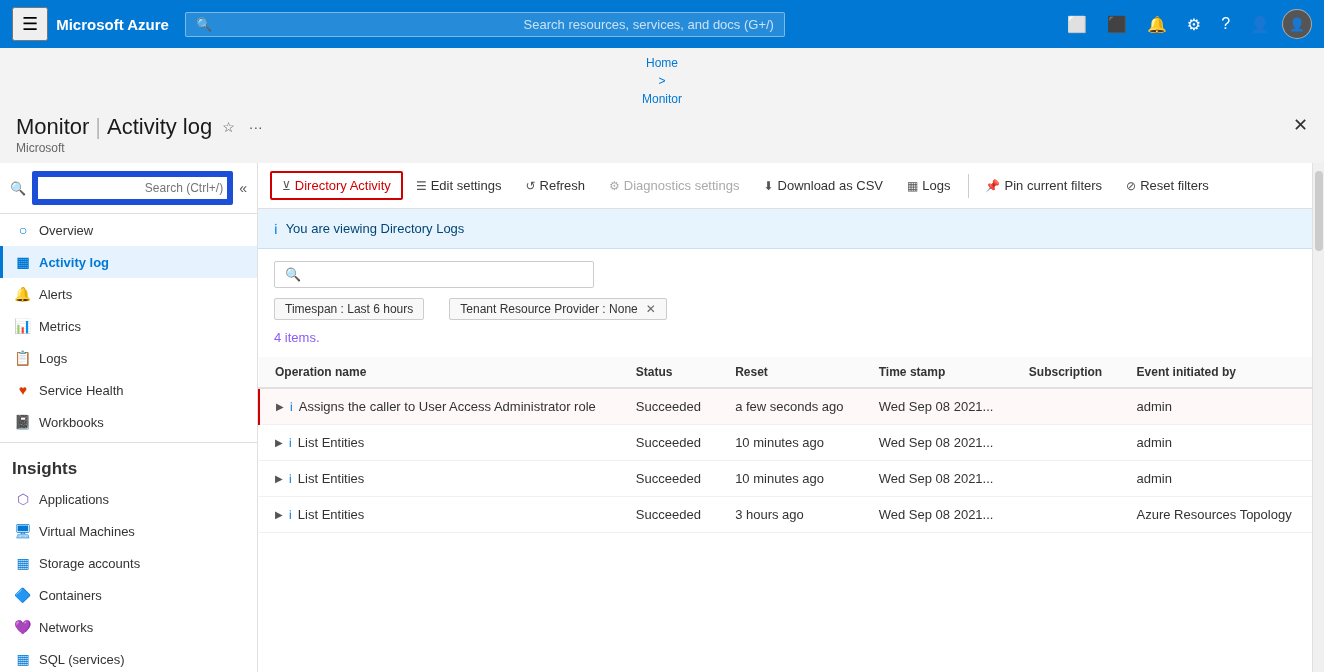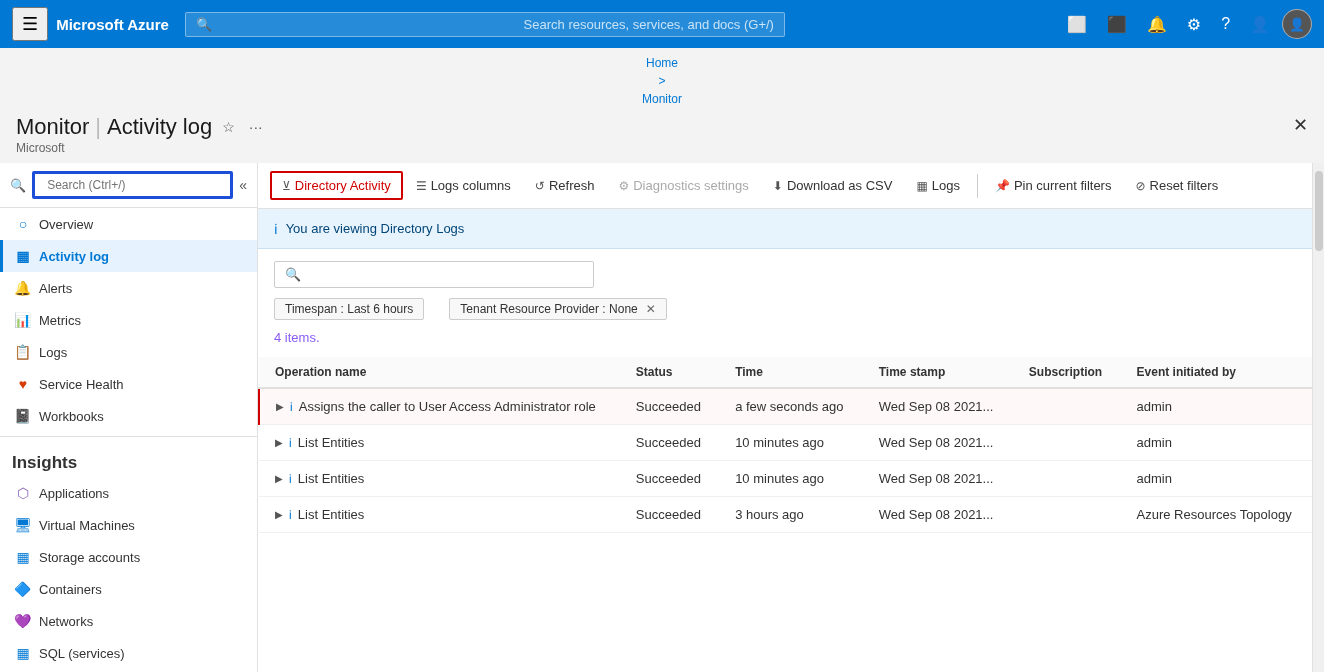--- a/index.html
+++ b/index.html
@@ -107,26 +107,27 @@
       display: flex;
       flex-direction: column;
     }
     .sidebar-search {
       display: flex; align-items: center;
       padding: 8px 10px;
       border-bottom: 1px solid #e0e0e0;
       gap: 6px;
     }
     .sidebar-search input {
-      border: 3px solid #1d4ed8;
-      padding: 4px 12px;
+      border: 6px solid #1d4ed8;
+      padding: 4px 4px;
       font-size: 12px;
       flex: 1;
       outline: none;
       border-radius: 2px;
+      text-align: right;
     }
     .sidebar-collapse-btn { background: none; border: none; cursor: pointer; color: #555; font-size: 14px; }
     .sidebar-item {
       display: flex; align-items: center; gap: 8px;
       padding: 8px 12px;
       cursor: pointer;
       color: #333;
       font-size: 13px;
       border-left: 3px solid transparent;
     }
@@ -400,21 +401,21 @@
 
   <div class="content-pane">
 
     <div class="toolbar">
       <button class="toolbar-btn active-filter">
         <span class="tb-icon">⊻</span>
         <span>Directory Activity</span>
       </button>
       <button class="toolbar-btn">
         <span class="tb-icon">☰</span>
-        <span>Logs columns</span>
+        <span>Edit settings</span>
       </button>
       <button class="toolbar-btn">
         <span class="tb-icon">↺</span>
         <span>Refresh</span>
       </button>
       <button class="toolbar-btn disabled">
         <span class="tb-icon">⚙</span>
         <span>Diagnostics settings</span>
       </button>
       <button class="toolbar-btn">
@@ -459,21 +460,21 @@
         </div>
 
         <div class="items-count">4 items.</div>
       </div>
 
       <table class="data-table">
         <thead>
           <tr>
             <th>Operation name</th>
             <th>Status</th>
-            <th>Time</th>
+            <th>Reset</th>
             <th>Time stamp</th>
             <th>Subscription</th>
             <th>Event initiated by</th>
           </tr>
         </thead>
         <tbody>
           <tr class="highlight-row">
             <td>
               <div class="operation-cell">
                 <span class="row-expand">▶</span>

